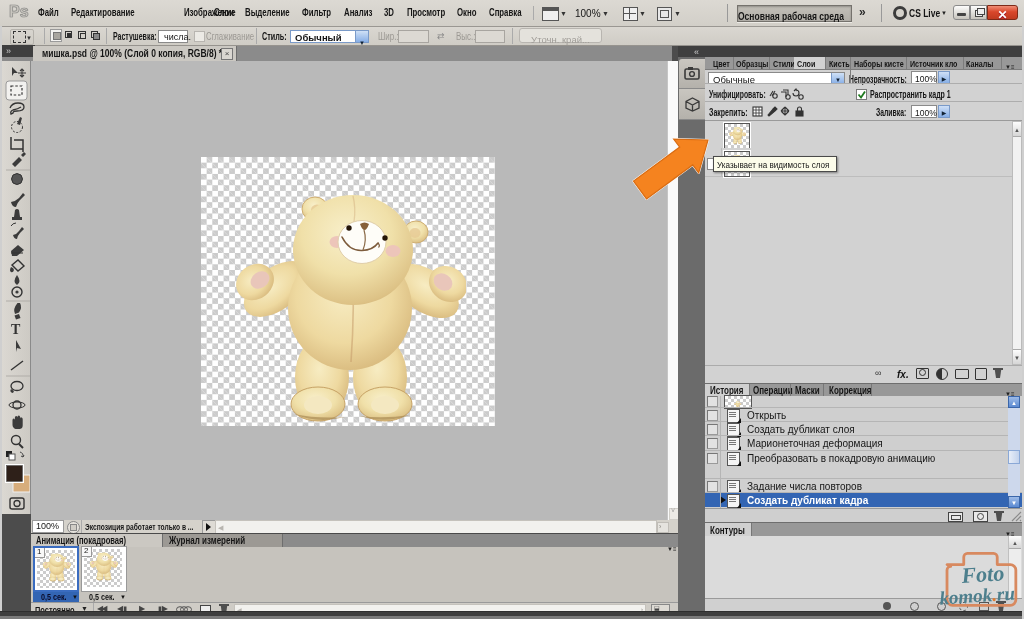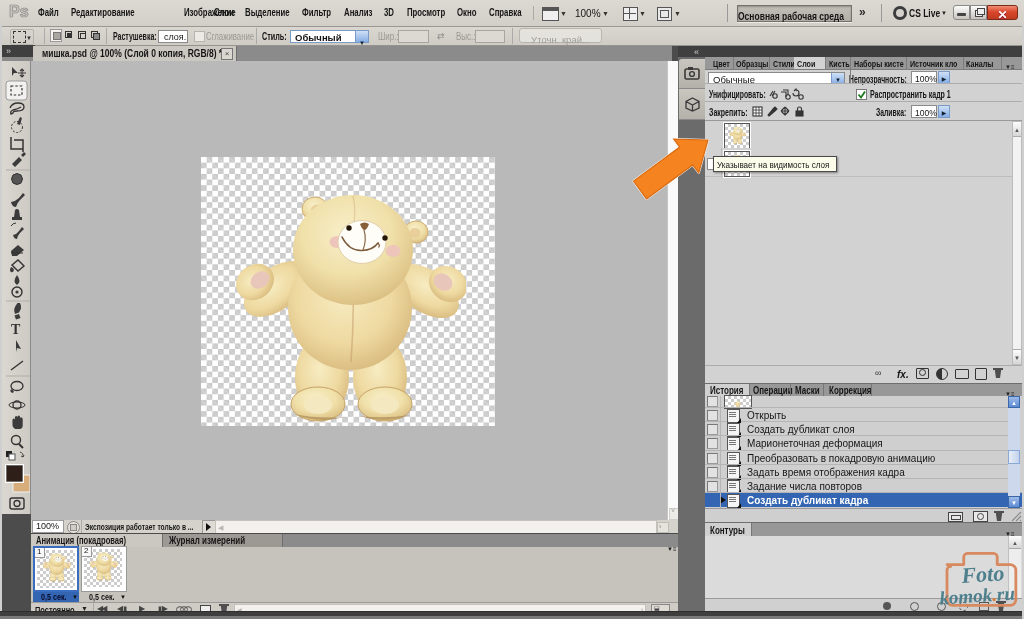--- a/index.html
+++ b/index.html
@@ -94,21 +94,21 @@
       <div style="position:absolute;left:2px;top:2px;width:6px;height:6px;border:1px solid #333;"></div>
       <div style="position:absolute;left:4px;top:4px;width:4px;height:4px;background:#d5d2cb;border:1px solid #333;"></div>
     </div>
   <div class="abs" style="left:89px;top:2px;width:12px;height:13px;">
       <div style="position:absolute;left:2px;top:2px;width:5px;height:5px;border:1px solid #333;"></div>
       <div style="position:absolute;left:4px;top:4px;width:5px;height:5px;border:1px solid #333;background:#888;"></div>
     </div>
   <div class="abs" style="left:106px;top:1px;width:1px;height:16px;background:#aaa;"></div>
   <div class="abs lbl b sq" style="left:113px;top:4px;transform:scaleX(.7);">Растушевка:</div>
   <div class="abs" style="left:158px;top:3px;width:30px;height:13px;background:#fff;border:1px solid #8a8a8a;box-sizing:border-box;">
-      <span class="lbl" style="position:absolute;left:5px;top:1px;font-size:9px;">слоя.</span>
+      <span class="lbl" style="position:absolute;left:5px;top:1px;font-size:9px;">числа.</span>
     </div>
   <div class="abs" style="left:194px;top:4px;width:9px;height:9px;border:1px solid #b8b5b0;background:#eceae5;"></div>
   <div class="abs lbl sq" style="left:206px;top:4px;color:#9c9994;transform:scaleX(.78);">Сглаживание</div>
   <div class="abs" style="left:256px;top:1px;width:1px;height:16px;background:#aaa;"></div>
   <div class="abs lbl b sq" style="left:262px;top:4px;transform:scaleX(.72);">Стиль:</div>
   <div class="abs" style="left:290px;top:3px;width:79px;height:13px;background:#fff;border:1px solid #7a9ac8;box-sizing:border-box;">
     <span class="lbl" style="position:absolute;left:4px;top:1px;font-size:9.5px;font-weight:bold;">Обычный</span>
     <div style="position:absolute;right:0;top:0;width:12px;height:11px;background:linear-gradient(#cfe0f6,#86aee6);border-left:1px solid #7a9ac8;text-align:center;"><span style="font-size:6px;color:#123;line-height:11px;">▼</span></div>
   </div>
   <div class="abs lbl sq" style="left:378px;top:4px;color:#9c9994;transform:scaleX(.8);">Шир.:</div>
@@ -368,25 +368,20 @@
       </div>
       <div class="hrow" style="top:39.4px;border-top:1px solid #b5b5b5;">
         <div class="hchk"></div>
         <div class="hico"></div>
         <span class="lbl sq" style="position:absolute;left:42px;top:2px;transform:scaleX(1);">Марионеточная деформация</span>
       </div>
       <div class="hrow" style="top:53.599999999999994px;border-top:1px solid #b5b5b5;">
         <div class="hchk"></div>
         <div class="hico"></div>
         <span class="lbl sq" style="position:absolute;left:42px;top:2px;transform:scaleX(1);">Преобразовать в покадровую анимацию</span>
-      </div>
-      <div class="hrow" style="top:67.8px;border-top:1px solid #b5b5b5;">
-        <div class="hchk"></div>
-        <div class="hico"></div>
-        <span class="lbl sq" style="position:absolute;left:42px;top:2px;transform:scaleX(1);">Задать время отображения кадра</span>
       </div>
       <div class="hrow" style="top:82px;border-top:1px solid #b5b5b5;">
         <div class="hchk"></div>
         <div class="hico"></div>
         <span class="lbl sq" style="position:absolute;left:42px;top:2px;transform:scaleX(1);">Задание числа повторов</span>
       </div>
       <div class="hrow" style="top:96.2px;background:#3365b3;border-top:1px solid #b5b5b5;padding-left:40px;">
         <div style="position:absolute;left:15px;top:3px;width:0;height:0;border-left:6px solid #111;border-top:4px solid transparent;border-bottom:4px solid transparent;"></div>
         <div class="hico"></div>
         <span class="lbl sq" style="position:absolute;left:42px;top:2px;color:#fff;font-weight:700;transform:scaleX(1);">Создать дубликат кадра</span>

